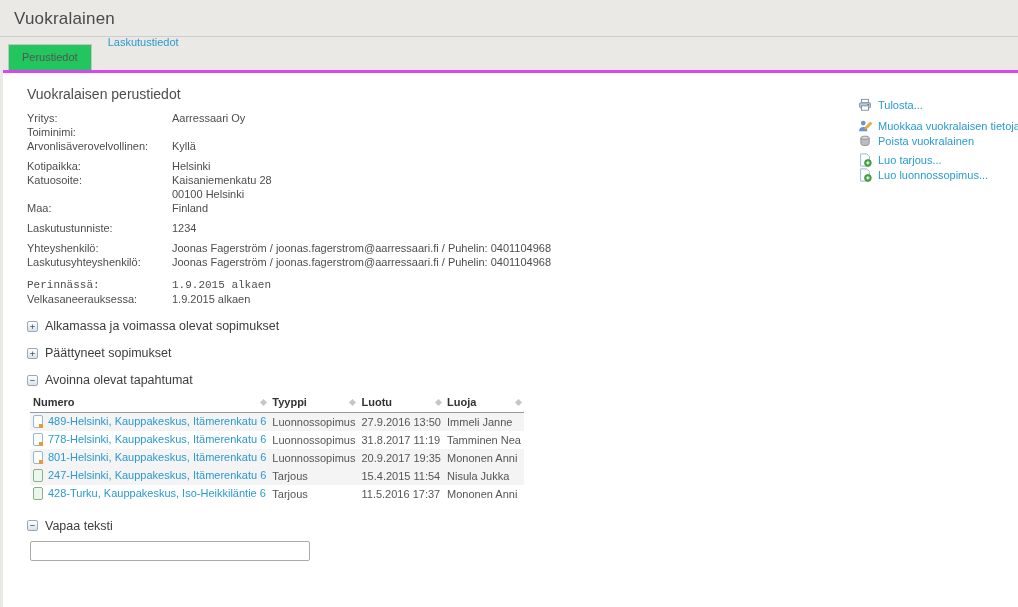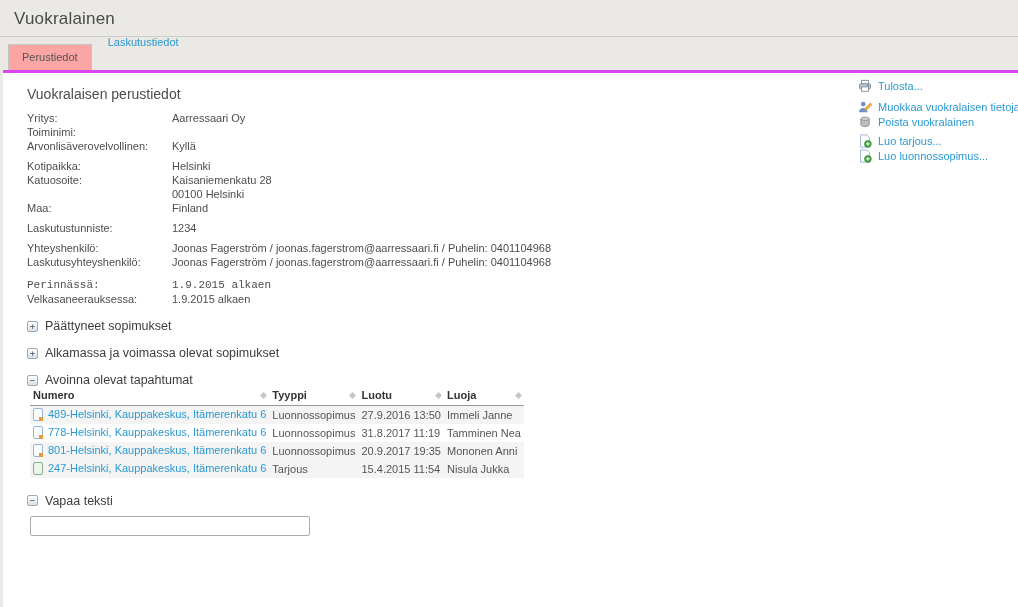--- a/index.html
+++ b/index.html
@@ -17,21 +17,21 @@
     font-size: 17px; font-weight: normal; color: #4a4a4a;
     padding: 9px 0 0 14px; letter-spacing: .2px;
   }
   
   .tabbar {
     height: 32px; display: flex; align-items: flex-end;
     padding-left: 8px; position: relative; z-index: 5;
   }
   .tab { font-size: 11px; cursor: pointer; }
   .tab.active {
-    background: #fca5a5; border: 1px solid #c4c4c4; border-bottom: none;
+    background: #22c55e; border: 1px solid #c4c4c4; border-bottom: none;
     color: #555; padding: 6px 13px 7px; margin-bottom: -1px;
     border-radius: 1px 1px 0 0;
   }
   .tab.inactive { color: #2a9ad2; padding: 6px 16px 21px; }
   
   .content {
     position: absolute; top: 70px; left: 3px; right: 0; bottom: 0;
     background: #fff; border-top: 3px solid #d946ef; z-index: 1;
   }
   .main { position: absolute; left: 24px; top: 0; width: 800px; }
@@ -50,21 +50,21 @@
     border: 1px solid #9aa9b7; border-radius: 2px;
     background: linear-gradient(#ffffff, #d9e1e8);
     font-size: 9px; line-height: 9px; text-align: center;
     color: #44566a; margin-right: 7px; cursor: pointer;
     font-family: "DejaVu Sans Mono", monospace;
   }
   .exp-icon.plus::before { content: "+"; }
   .exp-icon.minus::before { content: "\2212"; }
   .section-title { font-size: 12.5px; color: #3d3d3d; }
   
-  table { border-collapse: collapse; table-layout: fixed; margin: 0 0 0 3px; font-size: 11px; }
+  table { border-collapse: collapse; table-layout: fixed; margin: 7px 0 0 3px; font-size: 11px; }
   col.c-numero { width: 210px; } col.c-tyyppi { width: 84px; }
   col.c-luotu  { width: 78px; }  col.c-luoja  { width: 70px; }
   th {
     text-align: left; font-weight: bold; color: #333;
     border-bottom: 1px solid #999; padding: 2px 3px 4px;
     white-space: nowrap; overflow: hidden;
   }
   .sort-icon {
     float: right; width: 5px; height: 5px; margin-top: 4px;
     background: #c6c6c6; transform: rotate(45deg);
@@ -82,21 +82,21 @@
     width: 4px; height: 4px; background: #e59b3c;
   }
   .doc-icon.offer { border-color: #84b284; background: #ecf6ec; }
   
   .freetext-input {
     display: block; margin: 8px 0 0 3px; width: 280px; height: 20px;
     border: 1px solid #ababab; border-radius: 2px; padding: 2px 4px;
     font-family: "Liberation Sans", sans-serif; font-size: 11px; color: #444;
   }
   
-  .sidebar { position: absolute; left: 855px; top: 5px; font-size: 11px; width: 160px; }
+  .sidebar { position: absolute; left: 855px; top: 24px; font-size: 11px; width: 160px; }
   .action {
     display: flex; align-items: center; height: 15px;
     color: #2a9ad2; cursor: pointer; white-space: nowrap;
   }
   .action.gap6 { margin-top: 6px; }
   .action.gap4 { margin-top: 4px; }
   .action svg { width: 14px; height: 14px; margin-right: 6px; flex: none; }
 </style>
 </head>
 <body>
@@ -157,25 +157,25 @@
           <span class="val">1.9.2015 alkaen</span>
         </div>
       <div class="frow">
           <span class="lbl">Velkasaneerauksessa:</span>
           <span class="val">1.9.2015 alkaen</span>
         </div>
     </div>
 
     <div class="section-header">
       <span class="exp-icon plus"></span>
-      <span class="section-title">Päättyneet sopimukset</span>
+      <span class="section-title">Alkamassa ja voimassa olevat sopimukset</span>
     </div>
     <div class="section-header">
       <span class="exp-icon plus"></span>
-      <span class="section-title">Alkamassa ja voimassa olevat sopimukset</span>
+      <span class="section-title">Päättyneet sopimukset</span>
     </div>
     <div class="section-header">
       <span class="exp-icon minus"></span>
       <span class="section-title">Avoinna olevat tapahtumat</span>
     </div>
 
     <table>
       <colgroup>
           <col class="c-numero">
           <col class="c-tyyppi">
@@ -208,20 +208,26 @@
           <td>Luonnossopimus</td>
           <td>20.9.2017 19:35</td>
           <td>Mononen Anni</td>
         </tr>
         <tr class="odd">
           <td><span class="doc-icon offer"></span><a class="row-link">247-Helsinki, Kauppakeskus, Itämerenkatu 6</a></td>
           <td>Tarjous</td>
           <td>15.4.2015 11:54</td>
           <td>Nisula Jukka</td>
         </tr>
+        <tr>
+          <td><span class="doc-icon offer"></span><a class="row-link">428-Turku, Kauppakeskus, Iso-Heikkiläntie 6</a></td>
+          <td>Tarjous</td>
+          <td>11.5.2016 17:37</td>
+          <td>Mononen Anni</td>
+        </tr>
       </tbody>
     </table>
 
     <div class="section-header" style="margin-top:16px">
       <span class="exp-icon minus"></span>
       <span class="section-title">Vapaa teksti</span>
     </div>
     <input class="freetext-input" type="text" value="" style="">
   </div>
 

